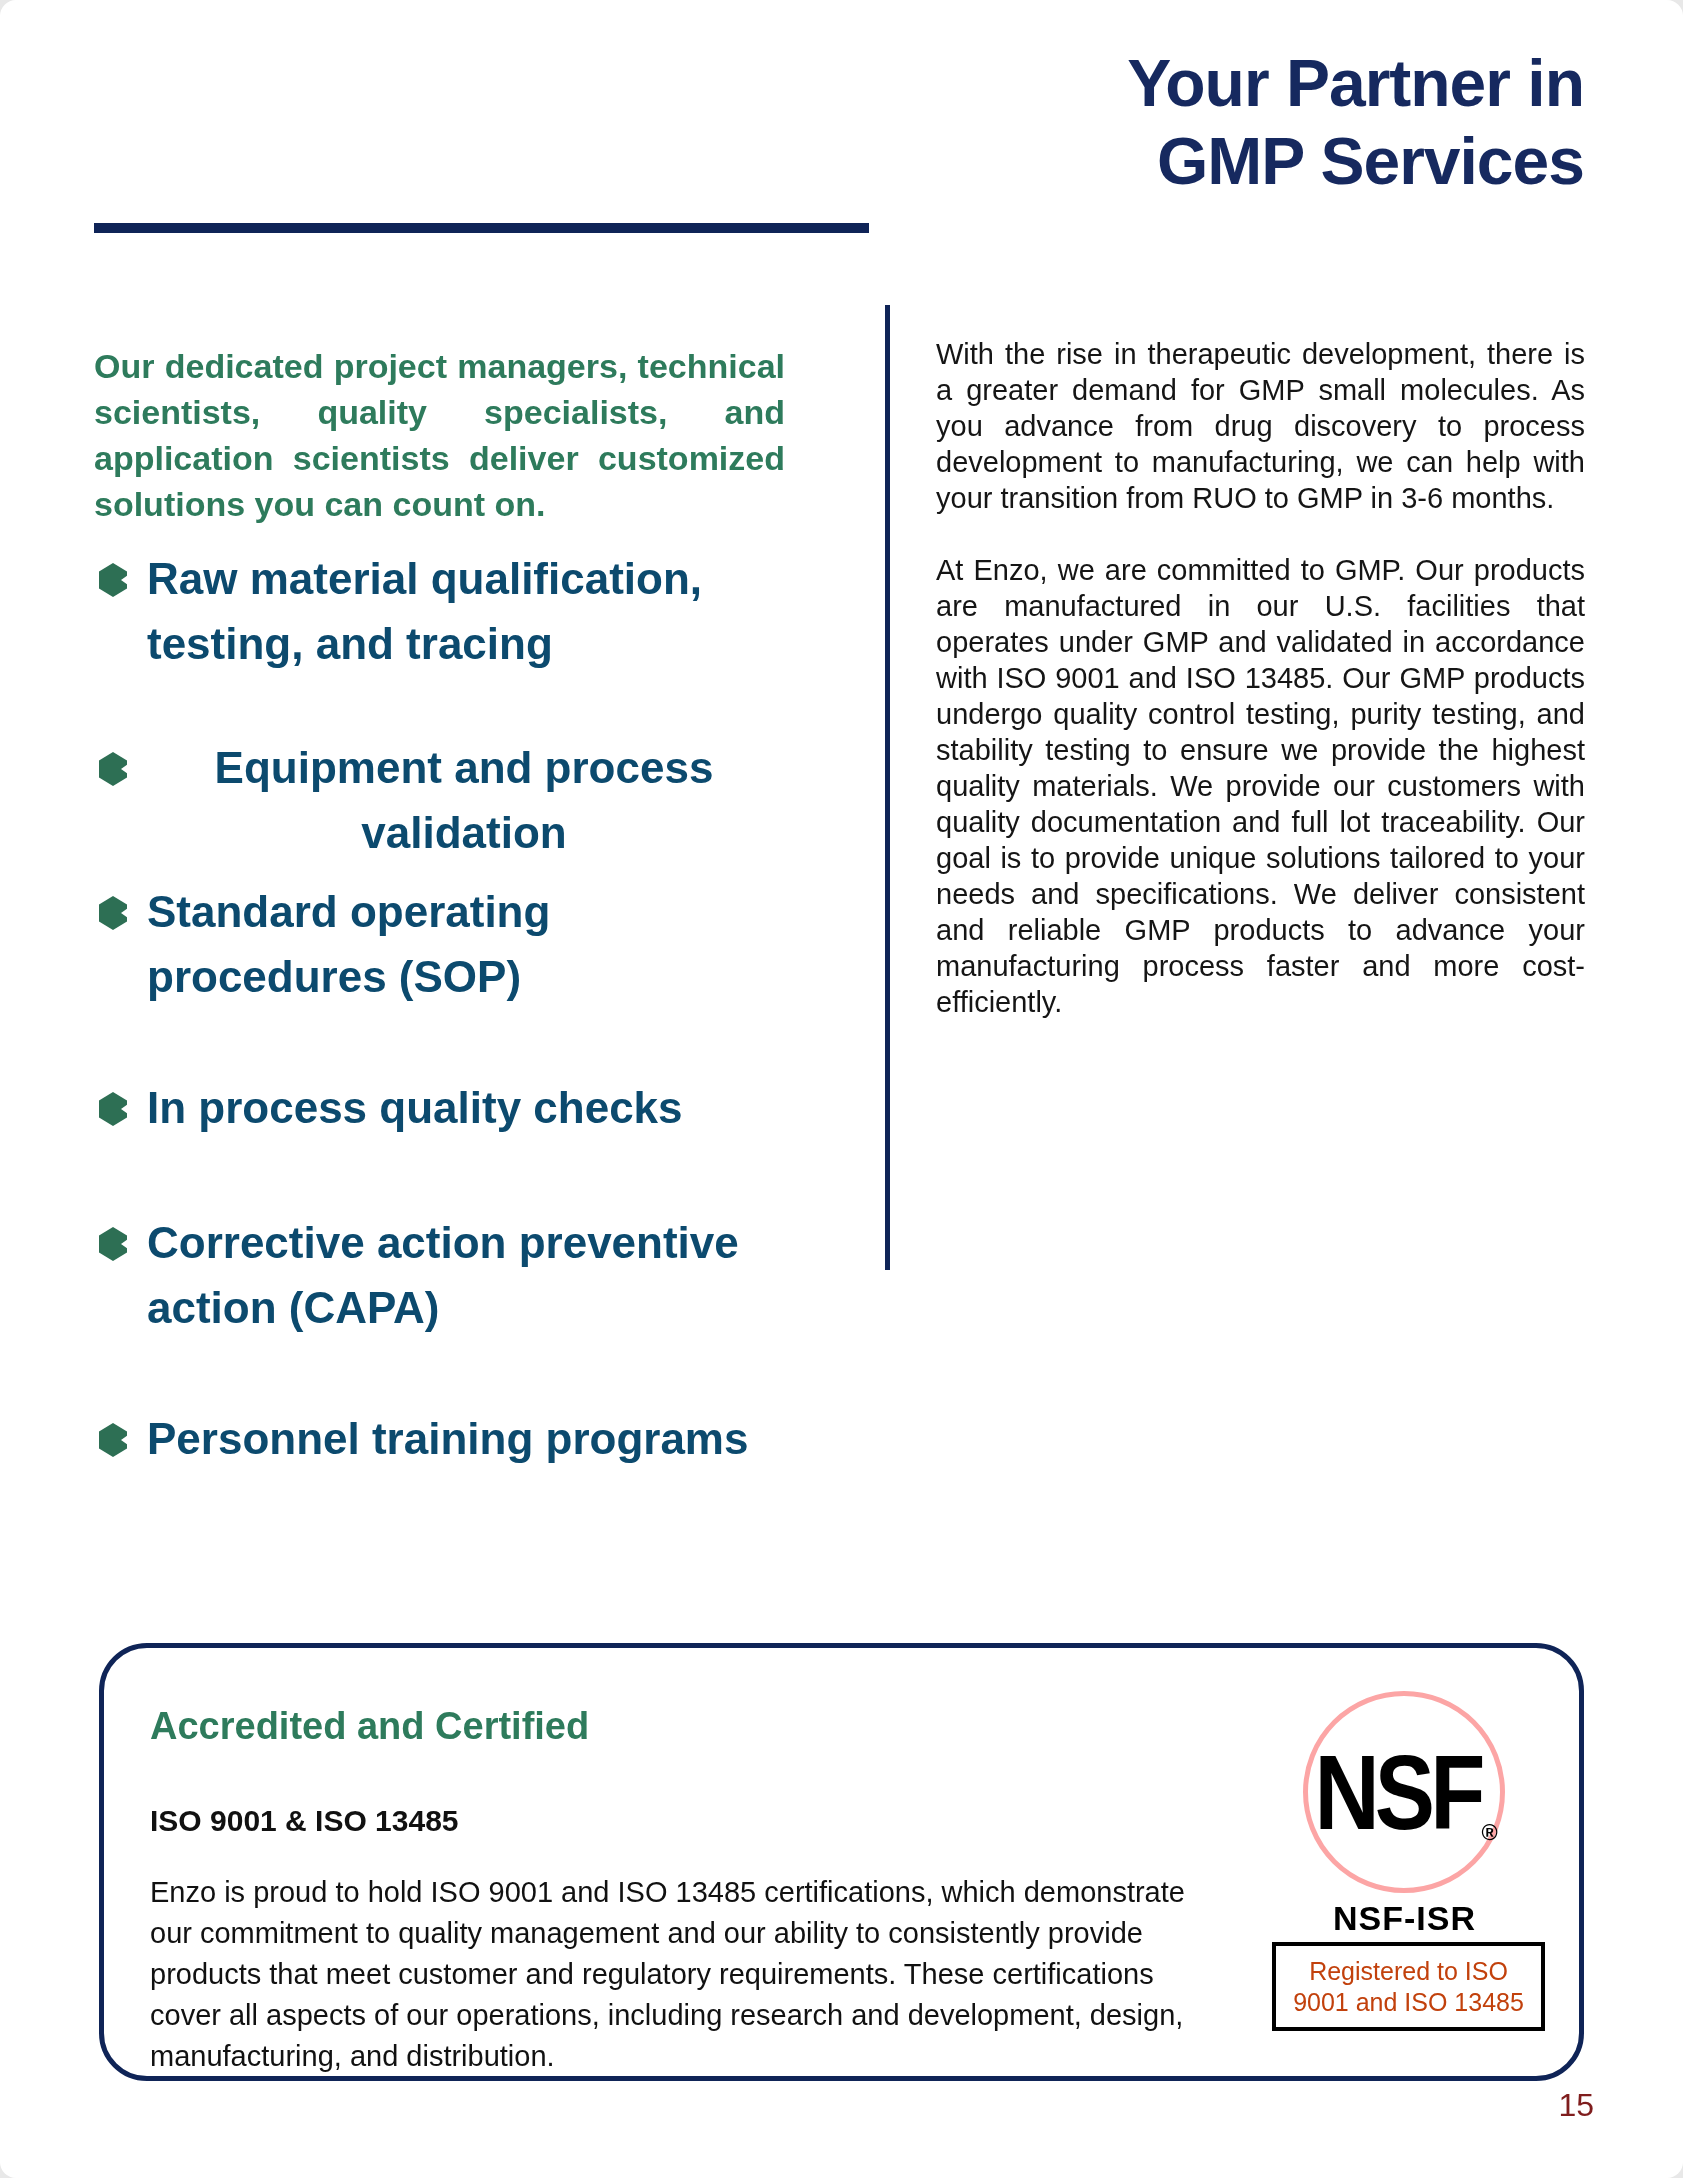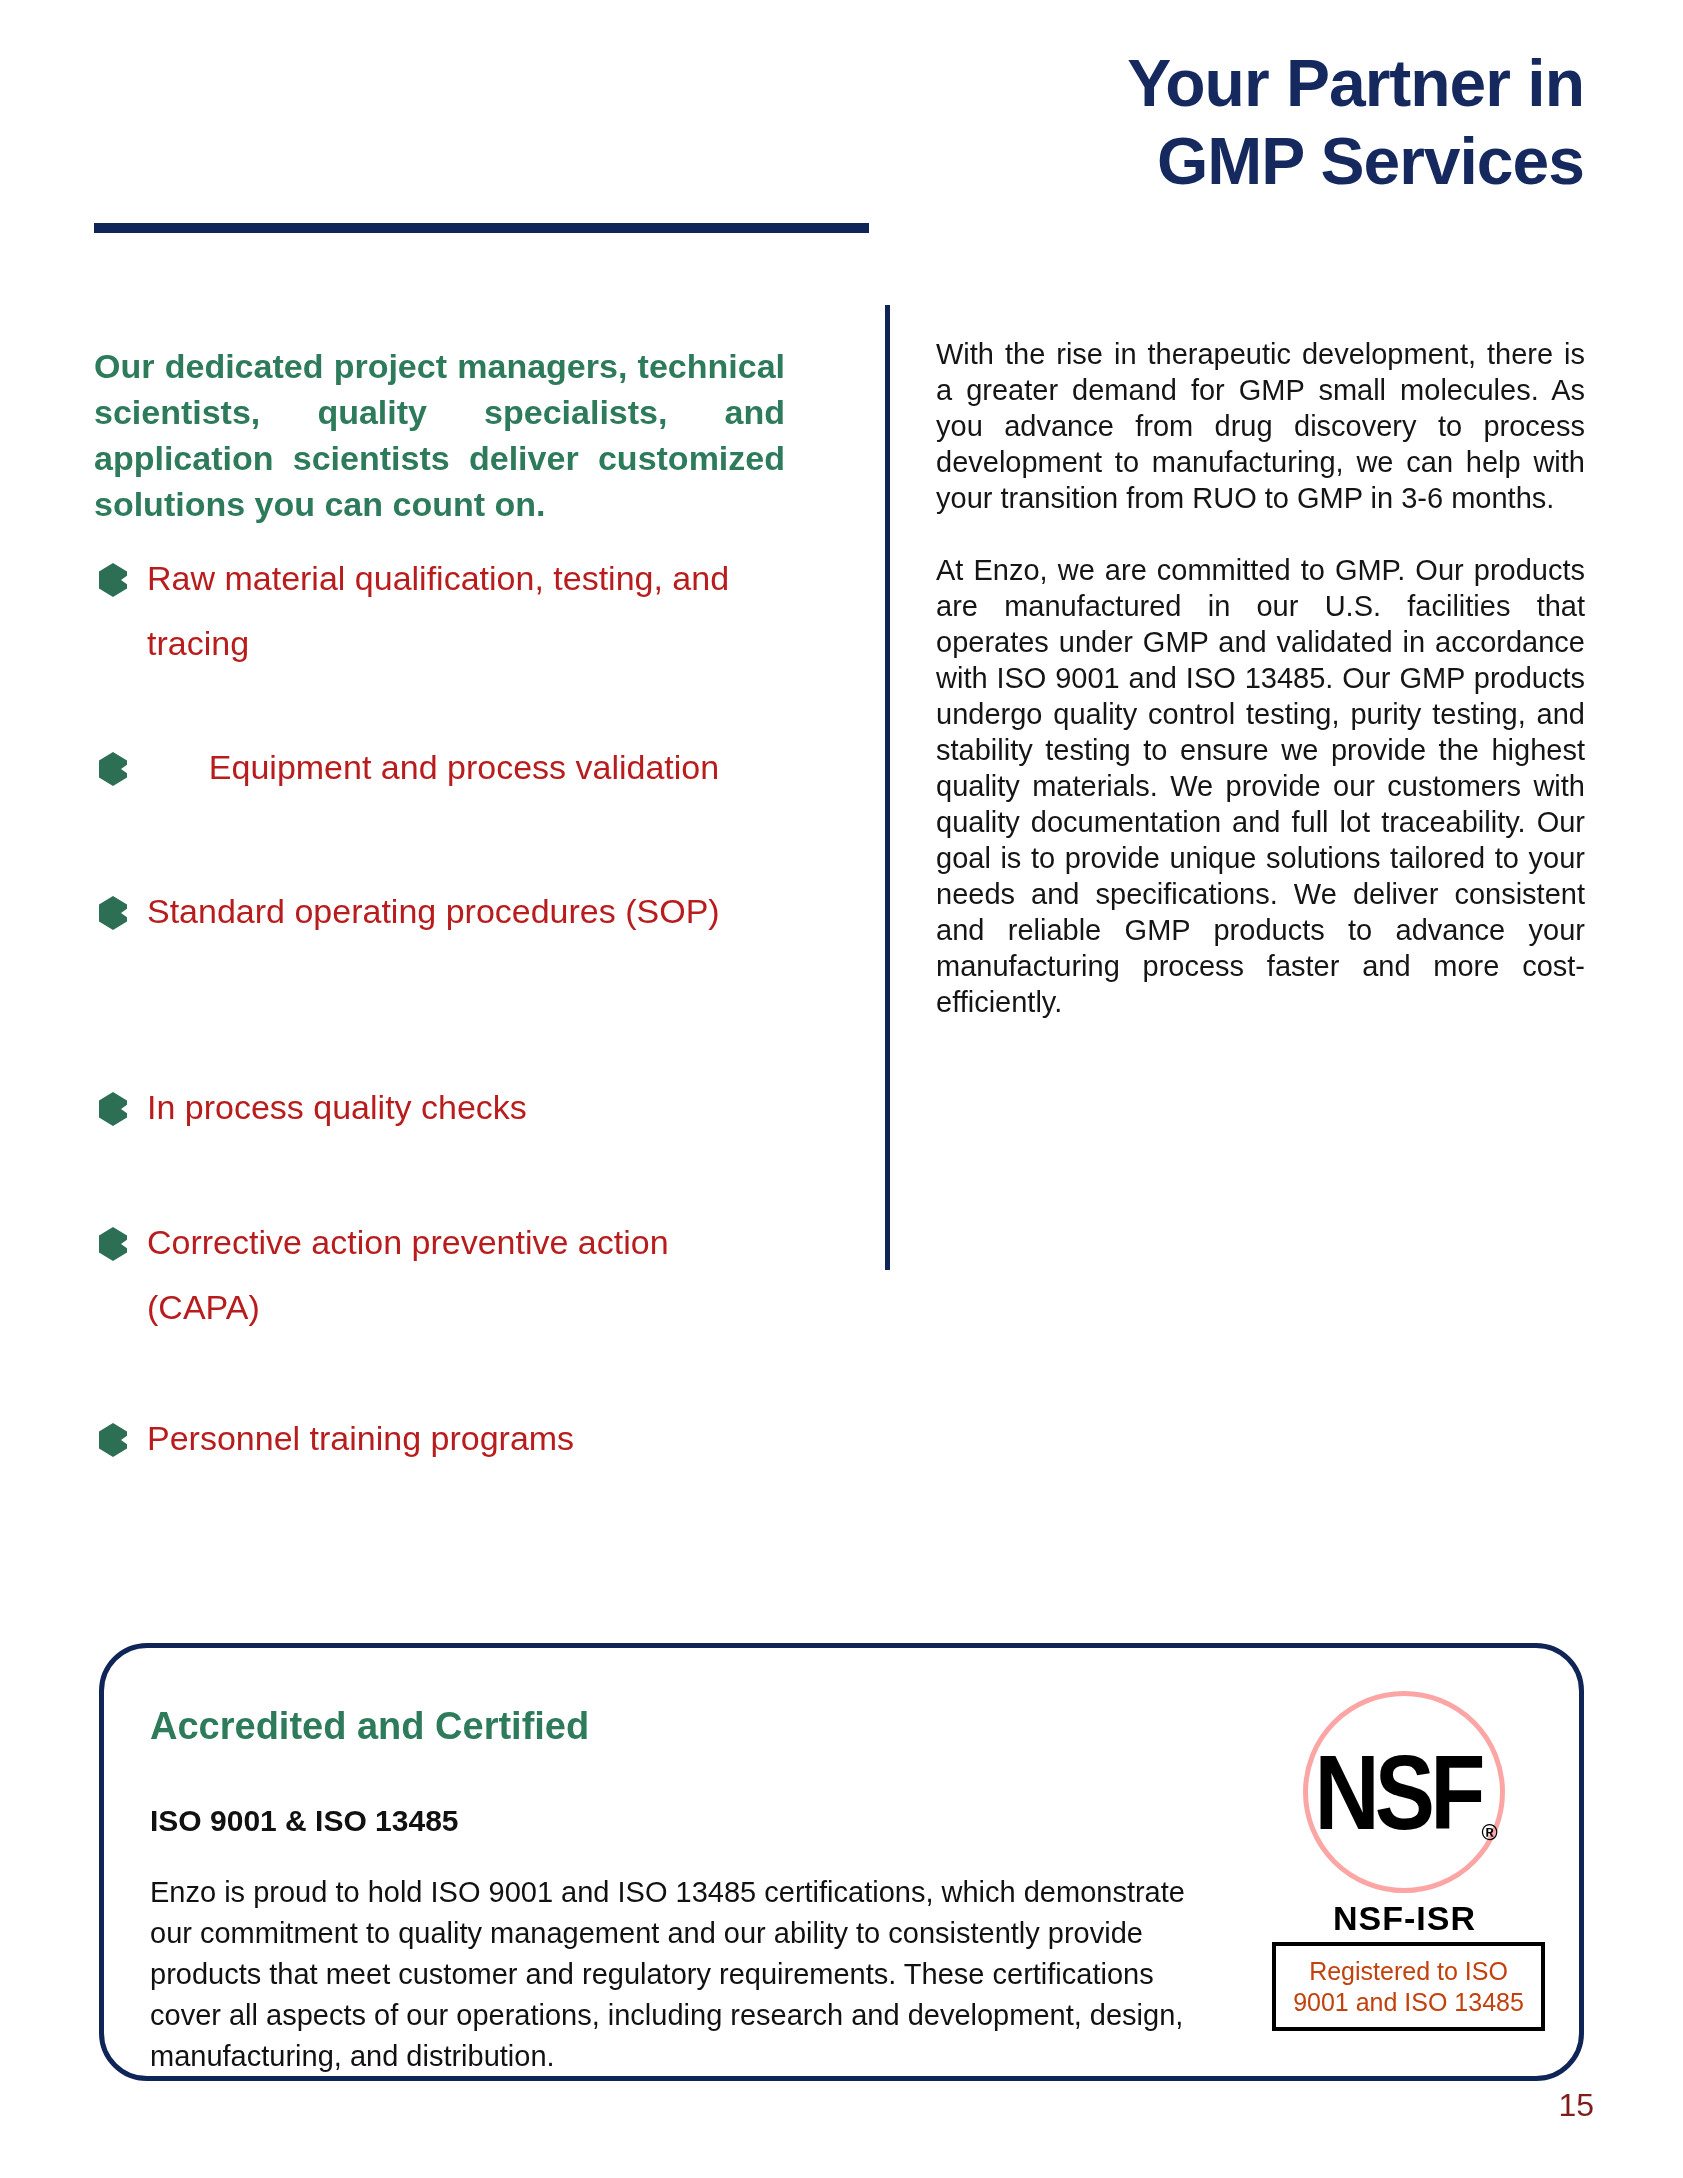--- a/index.html
+++ b/index.html
@@ -4,20 +4,21 @@
 <style>
   html,body{margin:0;padding:0;background:#e8e8e8;}
   .page{
     position:relative;
     width:1683px;height:2178px;
     margin:0 auto;
     background:#ffffff;
     font-family:"Liberation Sans", sans-serif;
     color:#1a1a1a;
     overflow:hidden;
+    border-radius:16px;
   }
   
   .title{
     position:absolute; top:44px; right:99px;
     text-align:right;
     color:#16295f;
     font-weight:bold;
     font-size:66px;
     line-height:78px;
     letter-spacing:-1px;
@@ -57,23 +58,23 @@
     position:absolute; right:-1px; top:50%;
     transform:translateY(-50%);
     border-top:5px solid transparent;
     border-bottom:5px solid transparent;
     border-right:7px solid #ffffff;
   }
   .svc-label{
     display:block;
     margin-left:48px;
     width:634px;
-    color:#b91c1c;
-    font-weight:normal;
-    font-size:34px;
+    color:#0c4a6e;
+    font-weight:bold;
+    font-size:44px;
     line-height:65px;
   }
   .svc1{top:546px;} .svc2{top:735px;text-align:center;} .svc3{top:879px;}
   .svc4{top:1075px;} .svc5{top:1210px;} .svc6{top:1406px;}
   
   .para{
     position:absolute; left:936px;
     width:649px;
     font-size:29px;
     line-height:36px;

